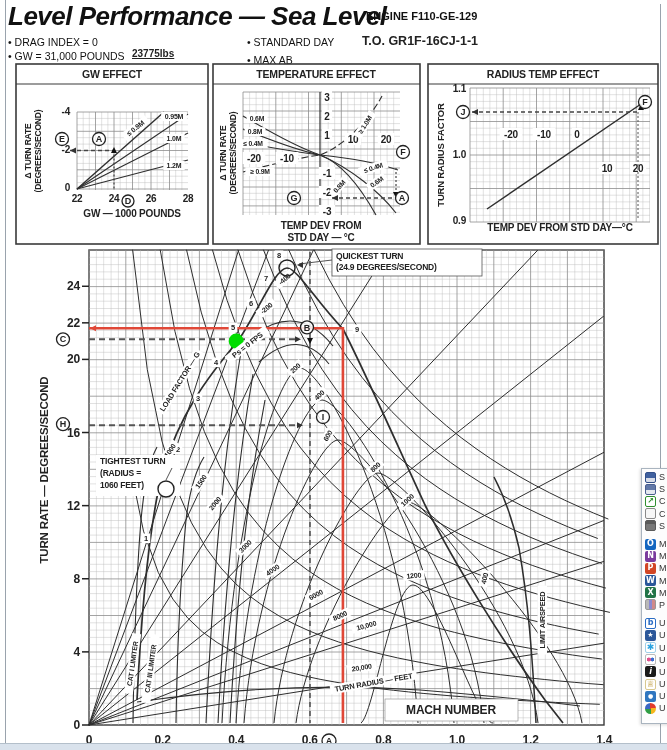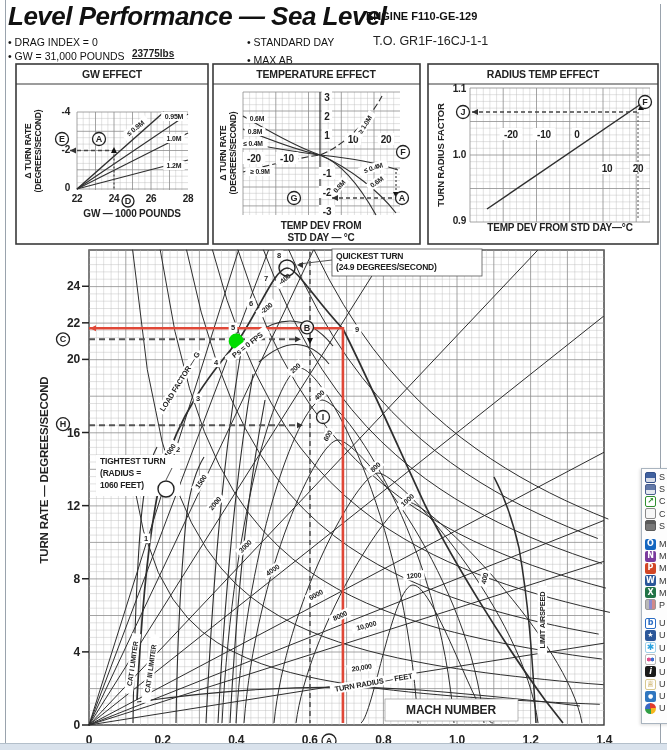--- a/index.html
+++ b/index.html
@@ -8,21 +8,21 @@
   .stage { position:relative; width:667px; height:750px; background:#fff; }
   .page-border-left  { position:absolute; left:5px; top:0; width:1px; height:744px; background:#9aa3ad; }
   .page-border-right { position:absolute; left:660px; top:4px; width:1px; height:740px; background:#9aa3ad; }
   .bottom-strip { position:absolute; left:0; top:743px; width:667px; height:7px;
                   background:#d9e2ec; border-top:1px solid #b3bfca; }
   
   .hdr { position:absolute; left:0; top:0; width:667px; height:62px; }
   .hdr-title { position:absolute; left:8px; top:1px; font-size:26px; font-weight:700; font-style:italic;
                letter-spacing:-0.5px; color:#111; white-space:nowrap; }
   .hdr-engine { position:absolute; left:366px; top:10px; font-size:11px; font-weight:700; color:#111; }
-  .hdr-to { position:absolute; left:373px; top:34px; font-size:12.5px; font-weight:400; color:#222; }
+  .hdr-to { position:absolute; left:362px; top:34px; font-size:12.5px; font-weight:700; color:#222; }
   .bullet { position:absolute; font-size:10.5px; font-weight:400; color:#111; white-space:nowrap; }
   .b1 { left:8px;  top:36px; }
   .b2 { left:8px;  top:50px; }
   .b3 { left:247px; top:36px; }
   .b4 { left:247px; top:54px; }
   .hand { position:absolute; left:132px; top:48px; font-size:10px; font-weight:700; color:#222;
           text-decoration:underline; }
   
   #chart-svg { position:absolute; left:0; top:0; width:667px; height:750px; }
   

